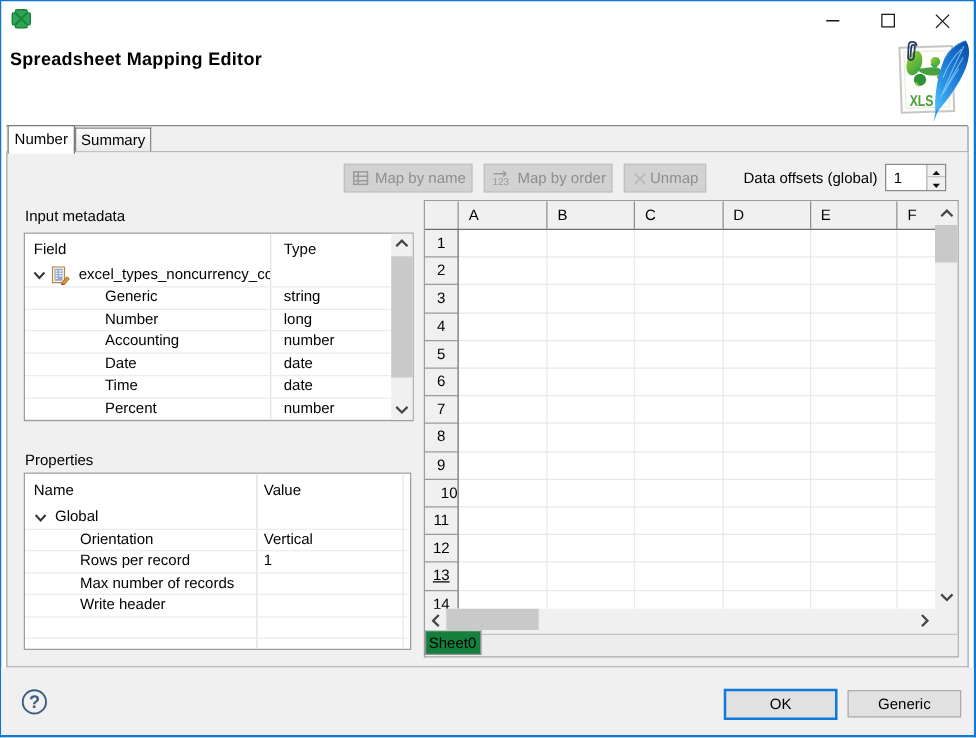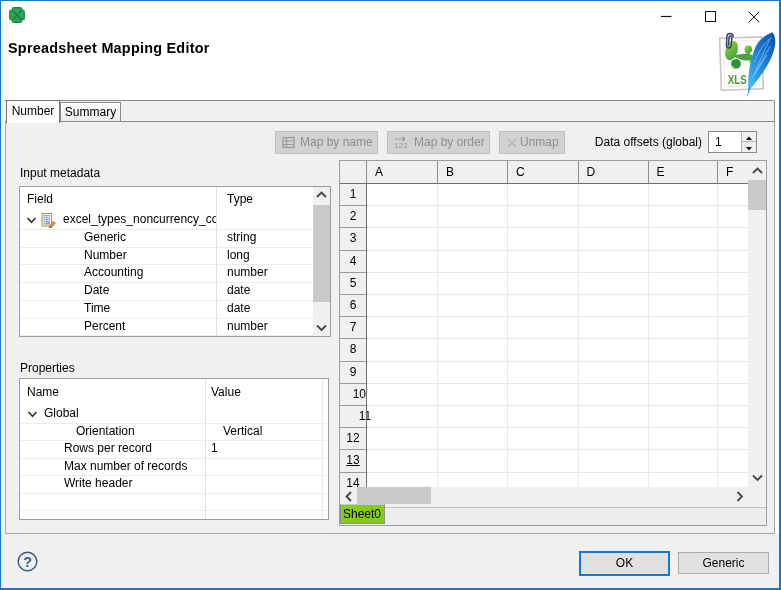--- a/index.html
+++ b/index.html
@@ -181,21 +181,21 @@
 <div class="abs" style="left:302px;top:0;width:1px;height:140px;background:#e8e8e8;"></div>
 <div class="abs" style="left:7px;top:0;height:26px;line-height:26px;">Name</div>
 <div class="abs" style="left:191px;top:0;height:26px;line-height:26px;">Value</div>
 <div class="abs" style="left:0;top:26.00px;width:306px;height:17.50px;line-height:17.50px;overflow:hidden;">
 <svg class="abs" style="left:7px;top:5.8px;" width="11" height="7">
           <path d="M1.5 1 L5.5 5.4 L9.5 1" stroke="#333" stroke-width="1.6" fill="none"></path>
         </svg>
 <div class="abs" style="left:24px;top:0;white-space:nowrap;">Global</div>
 </div>
 <div class="sep" style="top:43.50px;width:306px;"></div>
-<div class="abs" style="left:0;top:43.50px;width:306px;height:17.50px;line-height:17.50px;overflow:hidden;margin-left:12px;">
+<div class="abs" style="left:0;top:43.50px;width:306px;height:17.50px;line-height:17.50px;overflow:hidden;">
 <div class="abs" style="left:44px;top:0;white-space:nowrap;">Orientation</div>
 <div class="abs" style="left:191px;top:0;white-space:nowrap;">Vertical</div>
 </div>
 <div class="sep" style="top:61.00px;width:306px;"></div>
 <div class="abs" style="left:0;top:61.00px;width:306px;height:17.50px;line-height:17.50px;overflow:hidden;">
 <div class="abs" style="left:44px;top:0;white-space:nowrap;">Rows per record</div>
 <div class="abs" style="left:191px;top:0;white-space:nowrap;">1</div>
 </div>
 <div class="sep" style="top:78.50px;width:306px;"></div>
 <div class="abs" style="left:0;top:78.50px;width:306px;height:17.50px;line-height:17.50px;overflow:hidden;">
@@ -244,21 +244,21 @@
 <div class="abs" style="left:0;top:199.6px;width:26px;height:1px;background:#999;"></div>
 <div class="abs" style="left:0;top:177.4px;width:26px;height:22.2px;line-height:22.2px;text-align:center;">8</div>
 <div class="abs" style="left:26px;top:221.8px;width:381.5px;height:1px;background:#e9e9e9;"></div>
 <div class="abs" style="left:0;top:221.8px;width:26px;height:1px;background:#999;"></div>
 <div class="abs" style="left:0;top:199.6px;width:26px;height:22.2px;line-height:22.2px;text-align:center;">9</div>
 <div class="abs" style="left:26px;top:244.0px;width:381.5px;height:1px;background:#e9e9e9;"></div>
 <div class="abs" style="left:0;top:244.0px;width:26px;height:1px;background:#999;"></div>
 <div class="abs" style="left:0;top:221.8px;width:26px;height:22.2px;line-height:22.2px;text-align:right;">10</div>
 <div class="abs" style="left:26px;top:266.2px;width:381.5px;height:1px;background:#e9e9e9;"></div>
 <div class="abs" style="left:0;top:266.2px;width:26px;height:1px;background:#999;"></div>
-<div class="abs" style="left:12px;top:244.0px;width:26px;height:22.2px;line-height:22.2px;text-align:center;">11</div>
+<div class="abs" style="left:0;top:244.0px;width:26px;height:22.2px;line-height:22.2px;text-align:center;">11</div>
 <div class="abs" style="left:26px;top:288.4px;width:381.5px;height:1px;background:#e9e9e9;"></div>
 <div class="abs" style="left:0;top:288.4px;width:26px;height:1px;background:#999;"></div>
 <div class="abs" style="left:0;top:266.2px;width:26px;height:22.2px;line-height:22.2px;text-align:center;">12</div>
 <div class="abs" style="left:26px;top:310.6px;width:381.5px;height:1px;background:#e9e9e9;"></div>
 <div class="abs" style="left:0;top:310.6px;width:26px;height:1px;background:#999;"></div>
 <div class="abs" style="left:0;top:288.4px;width:26px;height:22.2px;line-height:22.2px;text-align:center;text-decoration:underline;">13</div>
 <div class="abs" style="left:0;top:310.6px;width:26px;height:15.4px;line-height:22.2px;text-align:center;">14</div>
 <div class="abs" style="left:35px;top:0;height:22px;line-height:23px;">A</div>
 <div class="abs" style="left:106px;top:0;height:22px;line-height:23px;">B</div>
 <div class="abs" style="left:176px;top:0;height:22px;line-height:23px;">C</div>
@@ -285,21 +285,21 @@
 <div class="abs" style="left:0;top:326.0px;width:426px;height:17.0px;background:#f0f0f0;"></div>
 <svg class="abs" style="left:5px;top:330.0px;" width="8" height="11">
         <path d="M6 1 L1.5 5.5 L6 10" stroke="#454545" stroke-width="1.8" fill="none"></path>
       </svg>
 <svg class="abs" style="left:395.5px;top:330.0px;" width="8" height="11">
         <path d="M1.5 1 L6 5.5 L1.5 10" stroke="#454545" stroke-width="1.8" fill="none"></path>
       </svg>
 <div class="abs" style="left:17px;top:326.0px;width:74px;height:17.0px;background:#c9c9c9;"></div>
 <div class="abs" style="left:0;top:343.0px;width:426px;height:21.0px;background:#f0f0f0;"></div>
 <div class="abs" style="left:45px;top:346.0px;width:381px;height:18.0px;background:#ededed;border-top:1px solid #c2c2c2;box-sizing:border-box;"></div>
-<div class="abs" style="left:0;top:343.0px;width:45px;height:20.0px;background:#84cc16;border:1px solid #909090;border-top:1px solid #c9c9c9;box-sizing:border-box;line-height:19.0px;"><span style="margin-left:2px;">Sheet0</span></div>
+<div class="abs" style="left:0;top:343.0px;width:45px;height:20.0px;background:#15803d;border:1px solid #909090;border-top:1px solid #c9c9c9;box-sizing:border-box;line-height:19.0px;"><span style="margin-left:2px;">Sheet0</span></div>
 </div>
 
   <div class="abs" style="left:1px;top:534px;width:778px;height:54px;background:#f0f0f0;"></div>
   <div class="abs" id="help" style="left:17px;top:551px;width:21px;height:21px;">
 <svg width="21" height="21" viewBox="0 0 21 21">
 <circle cx="10.5" cy="10.5" r="9.3" fill="none" stroke="#3c5c80" stroke-width="1.5"></circle>
 <text x="10.6" y="15.6" font-size="14.5px" font-weight="bold" text-anchor="middle" fill="#3c5c80" font-family="Liberation Sans,sans-serif">?</text>
 </svg>
 </div>
   <div class="abs btn" style="left:579px;top:551px;width:87px;height:21px;line-height:21px;border:2px solid #0f7ad8;">OK</div>

